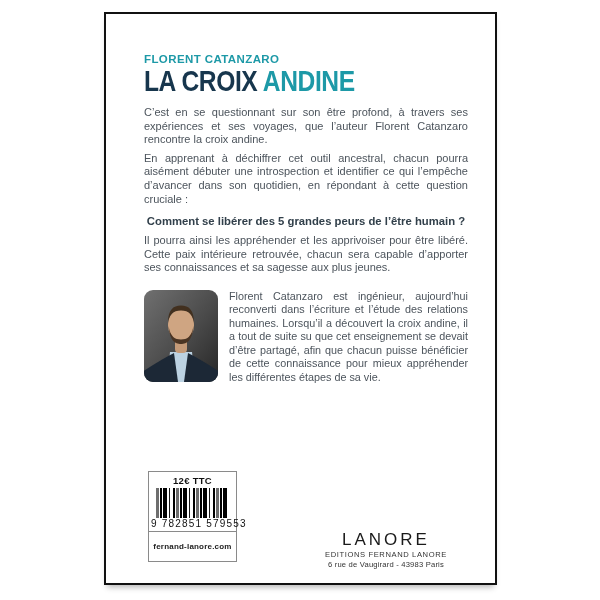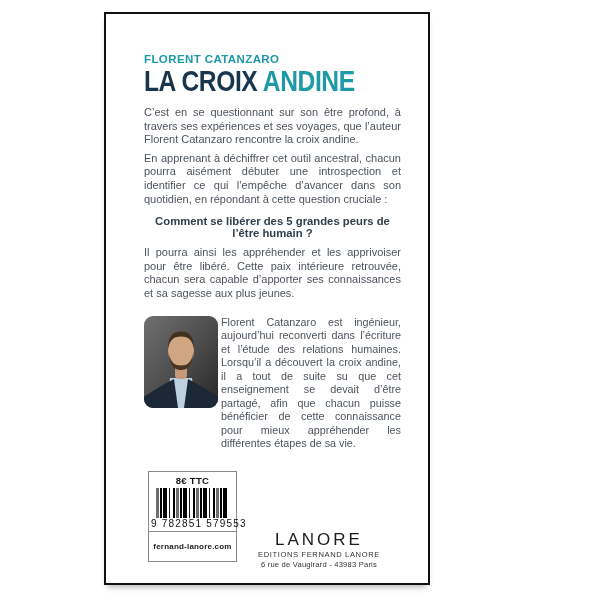--- a/index.html
+++ b/index.html
@@ -8,21 +8,21 @@
     background: #ffffff;
     font-family: "Liberation Sans", sans-serif;
     position: relative;
     overflow: hidden;
   }
   .page { position: absolute; inset: 0; background: #fff; }
 
   .cover {
     position: absolute;
     left: 104px; top: 12px;
-    width: 326px; height: 573px;
+    width: 393px; height: 573px;
     background: #fff;
     border: 2px solid #111111;
     box-shadow: 0 5px 6px -3px rgba(0,0,0,0.30);
     padding: 39px 27px 0 38px;
   }
 
   
   .author-header {
     color: #1d99a7;
     font-size: 11.5px;
@@ -56,21 +56,21 @@
     font-size: 11.3px;
     font-weight: bold;
     text-align: center;
     color: #32404b;
     margin: 9px 0 7px 0;
   }
 
   
   .author-sec {
     display: flex;
-    gap: 3px;
+    gap: 11px;
     margin-top: 15px;
   }
   .photo-wrap {
     flex: 0 0 74px;
     width: 74px; height: 92px;
     border-radius: 9px;
     overflow: hidden;
   }
   .photo-wrap svg { display: block; width: 74px; height: 92px; }
   .bio {
@@ -195,21 +195,21 @@
 
           <path d="M24.5 36 C26 51 31 54 37 54 C43 54 48 51 49.5 36 C47.5 47 43 49.5 37 49.5 C31 49.5 26.5 47 24.5 36 Z" fill="#4a3423"></path>
 
           <path d="M24 33 C24 20 29 15.5 37 15.5 C45 15.5 50 20 50 33 C49 25 45 20.5 37 20.5 C29 20.5 25 25 24 33 Z" fill="#42301f"></path>
         </svg>
       </div>
       <div class="bio">Florent Catanzaro est ingénieur, aujourd’hui reconverti dans l’écriture et l’étude des relations humaines. Lorsqu’il a découvert la croix andine, il a tout de suite su que cet enseignement se devait d’être partagé, afin que chacun puisse bénéficier de cette connaissance pour mieux appréhender les différentes étapes de sa vie.</div>
     </div>
 
     <div class="barcode-box">
-      <div class="price">8€ TTC</div>
+      <div class="price">12€ TTC</div>
       <div class="bars"></div>
       <div class="barcode-num">9 782851 579553</div>
       <div class="website">fernand-lanore.com</div>
     </div>
 
     <div class="publisher">
       <div class="publisher-name">LANORE</div>
       <div class="publisher-line1">EDITIONS FERNAND LANORE</div>
       <div class="publisher-line2">6 rue de Vaugirard - 43983 Paris</div>
     </div>

